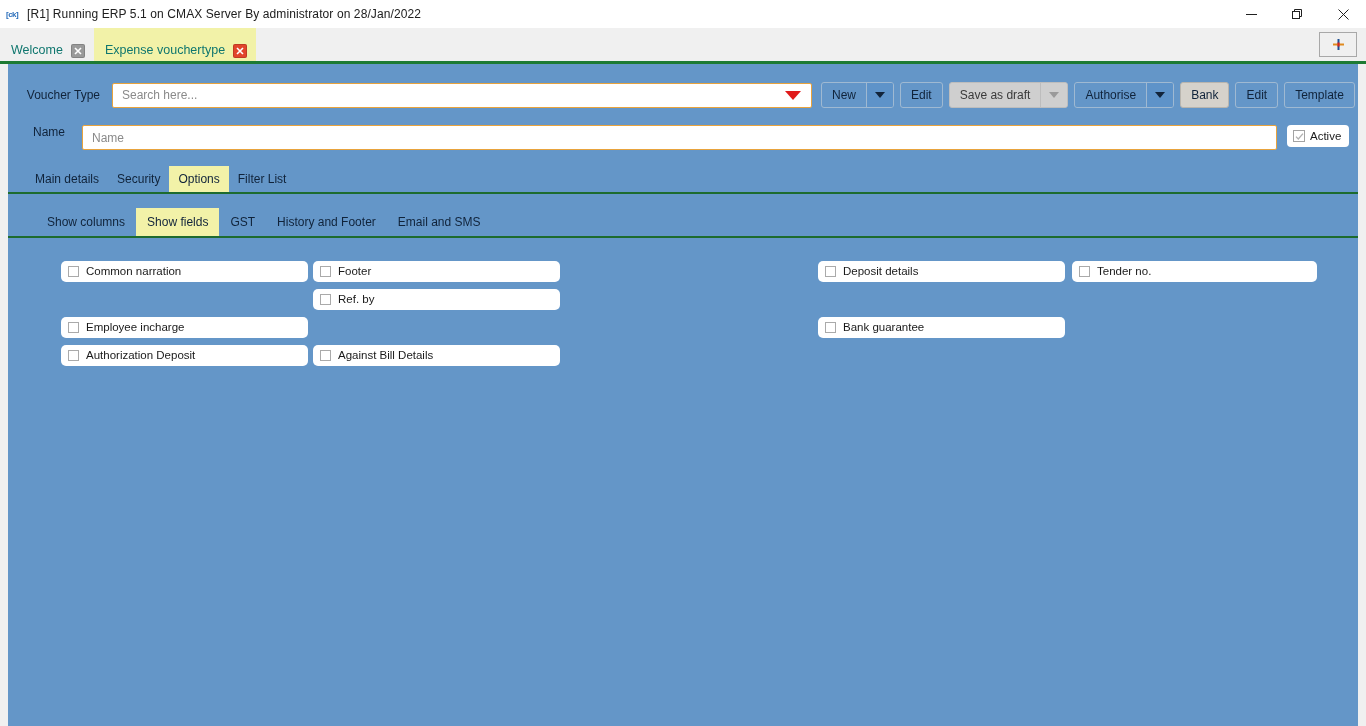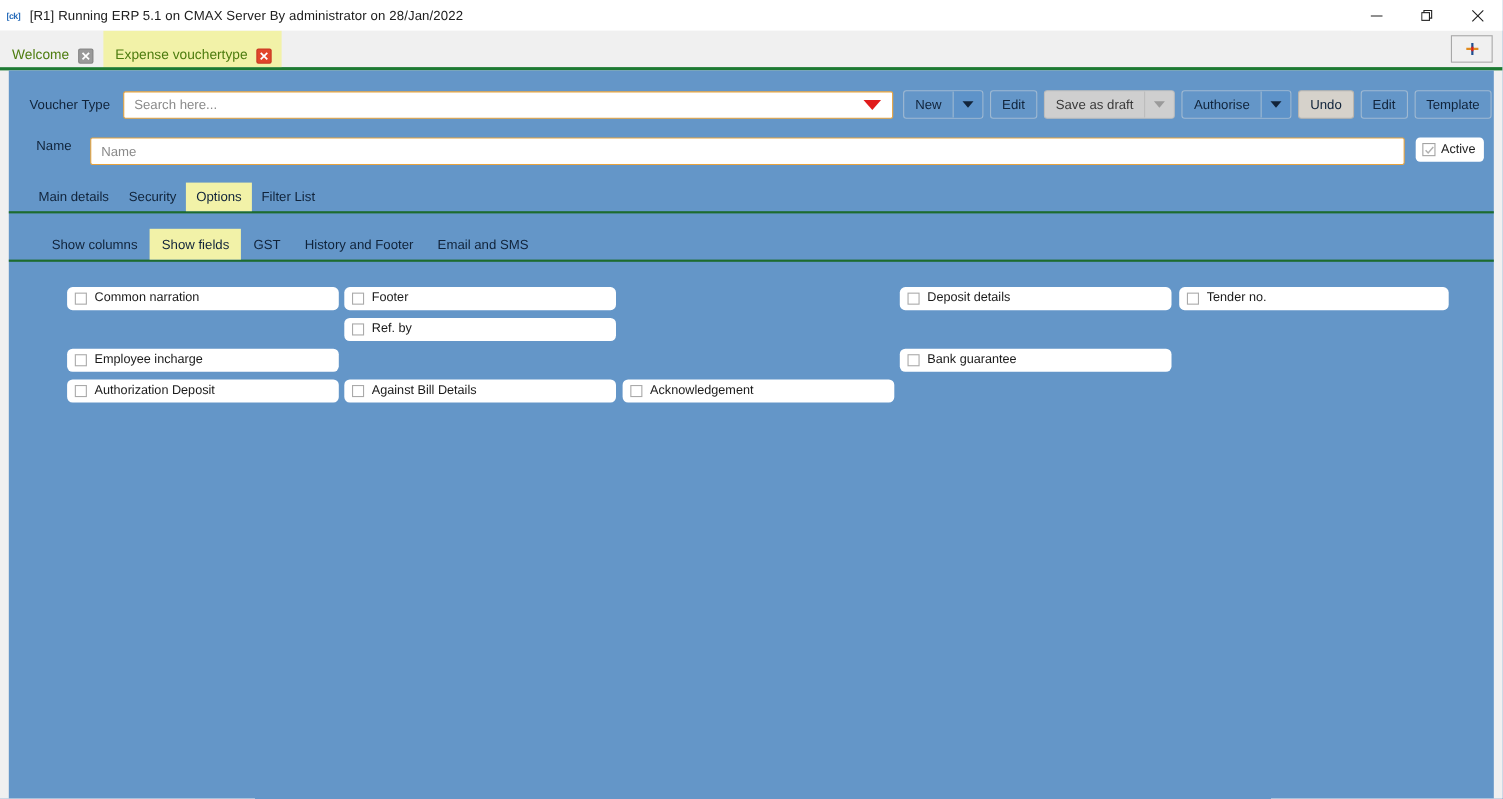--- a/index.html
+++ b/index.html
@@ -71,21 +71,21 @@
     align-items: stretch;
     position: relative;
     border-bottom: 3px solid #1d7a33;
   }
   .doc-tab {
     display: flex;
     align-items: center;
     padding: 12px 9px 0 11px;
     gap: 8px;
     font-size: 12.5px;
-    color: #4d7c0f;
+    color: #0f766e;
     background: #f0f0f0;
     cursor: default;
     white-space: nowrap;
   }
   .doc-tab.active {
     background: #f2f2a8;
   }
   .tab-label { line-height: 1; }
   .tab-close {
     width: 14px;
@@ -442,21 +442,21 @@
       </div>
 
       <div class="tb-btn">
         <span class="cap">Authorise</span>
         <span class="tb-split">
               <i class="dn"></i>
             </span>
       </div>
 
       <div class="tb-btn greyfill">
-        <span class="cap">Undo</span>
+        <span class="cap">Bank</span>
       </div>
 
       <div class="tb-btn">
         <span class="cap">Edit</span>
       </div>
 
       <div class="tb-btn">
         <span class="cap">Template</span>
       </div>
     </div>
@@ -540,20 +540,16 @@
           <span class="lab">Bank guarantee</span>
         </div>
         <div class="chkpill" style="left: 53px; top: 84px; width: 247px;">
           <span class="cb"></span>
           <span class="lab">Authorization Deposit</span>
         </div>
         <div class="chkpill" style="left: 305px; top: 84px; width: 247px;">
           <span class="cb"></span>
           <span class="lab">Against Bill Details</span>
         </div>
-        <div class="chkpill" style="left: 558px; top: 84px; width: 247px;">
-          <span class="cb"></span>
-          <span class="lab">Acknowledgement</span>
-        </div>
       </div>
 
 </div>
 </div>
 
 </body></html>

